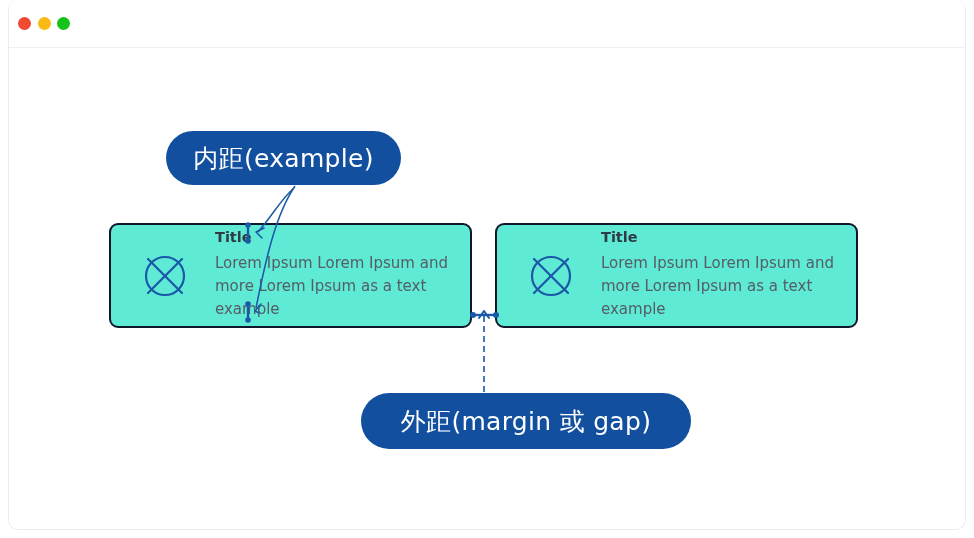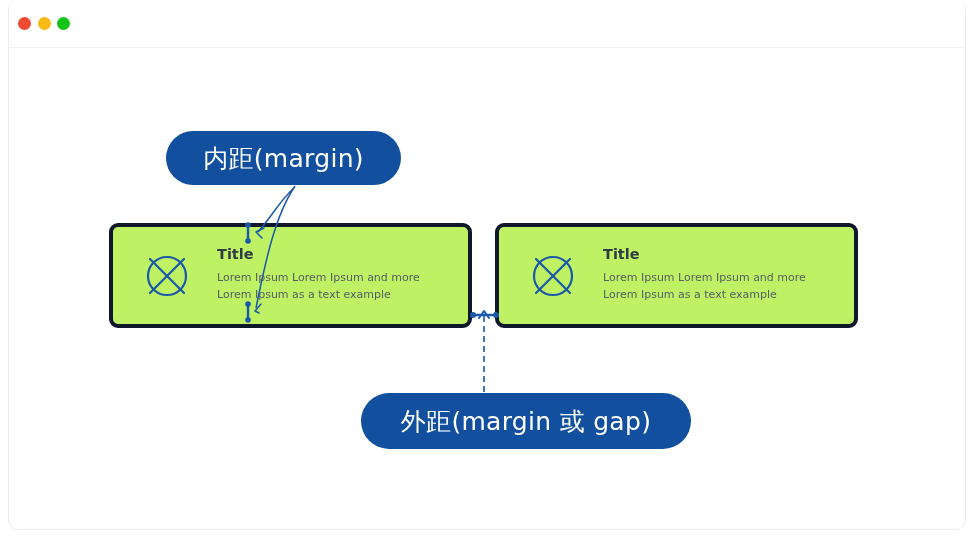--- a/index.html
+++ b/index.html
@@ -87,22 +87,22 @@
     top: 345px;
     width: 330px;
     height: 56px;
     background: #12509f;
     font-size: 25px;
   }
 
   
   .card {
     position: absolute;
-    background: #bef264;
-    border: 4px solid #0f172a;
+    background: #5eead4;
+    border: 2px solid #0f172a;
     border-radius: 9px;
     box-sizing: border-box;
     display: flex;
     align-items: center;
     padding: 0 0 0 26px;
     z-index: 2;
   }
   #card-left  { left: 100px; top: 175px; width: 363px; height: 105px; }
   #card-right { left: 486px; top: 175px; width: 363px; height: 105px; }
 
@@ -116,21 +116,21 @@
   .card-title {
     font-family: "DejaVu Sans", sans-serif;
     font-size: 14.5px;
     font-weight: bold;
     color: #2f3b45;
     margin: 0 0 6px 0;
     line-height: 1.1;
   }
   .card-text {
     font-family: "DejaVu Sans", sans-serif;
-    font-size: 11px;
+    font-size: 15px;
     color: #555d66;
     line-height: 1.55;
     margin: 0;
     max-width: 250px;
   }
 
   
   #annotations {
     position: absolute;
     left: 0;
@@ -178,21 +178,21 @@
             <line x1="45" y1="11" x2="11" y2="45" stroke="#1a58a8" stroke-width="2.2" stroke-linecap="round"></line>
           </svg>
         </span>
         <div class="card-body">
           <p class="card-title">Title</p>
           <p class="card-text">Lorem Ipsum Lorem Ipsum and more Lorem Ipsum as a text example</p>
         </div>
       </div>
 
       <div class="pill" id="pill-padding" style="background: rgb(18, 80, 159);">
-        <span>内距(margin)</span>
+        <span>内距(example)</span>
       </div>
 
       <div class="pill" id="pill-margin" style="background: rgb(18, 80, 159);">
         <span>外距(margin 或 gap)</span>
       </div>
 
     </div>
   </div>
 
   <svg id="annotations" viewBox="0 0 974 538">

